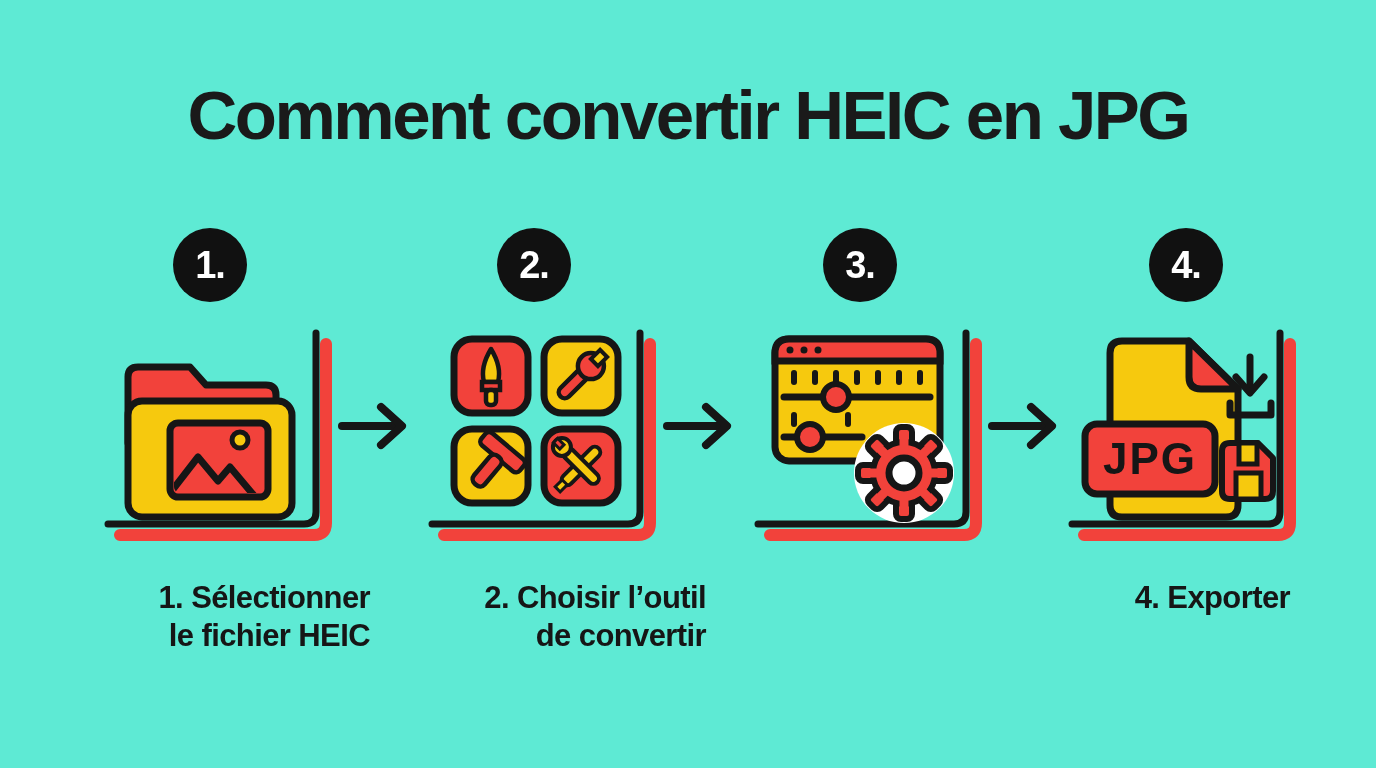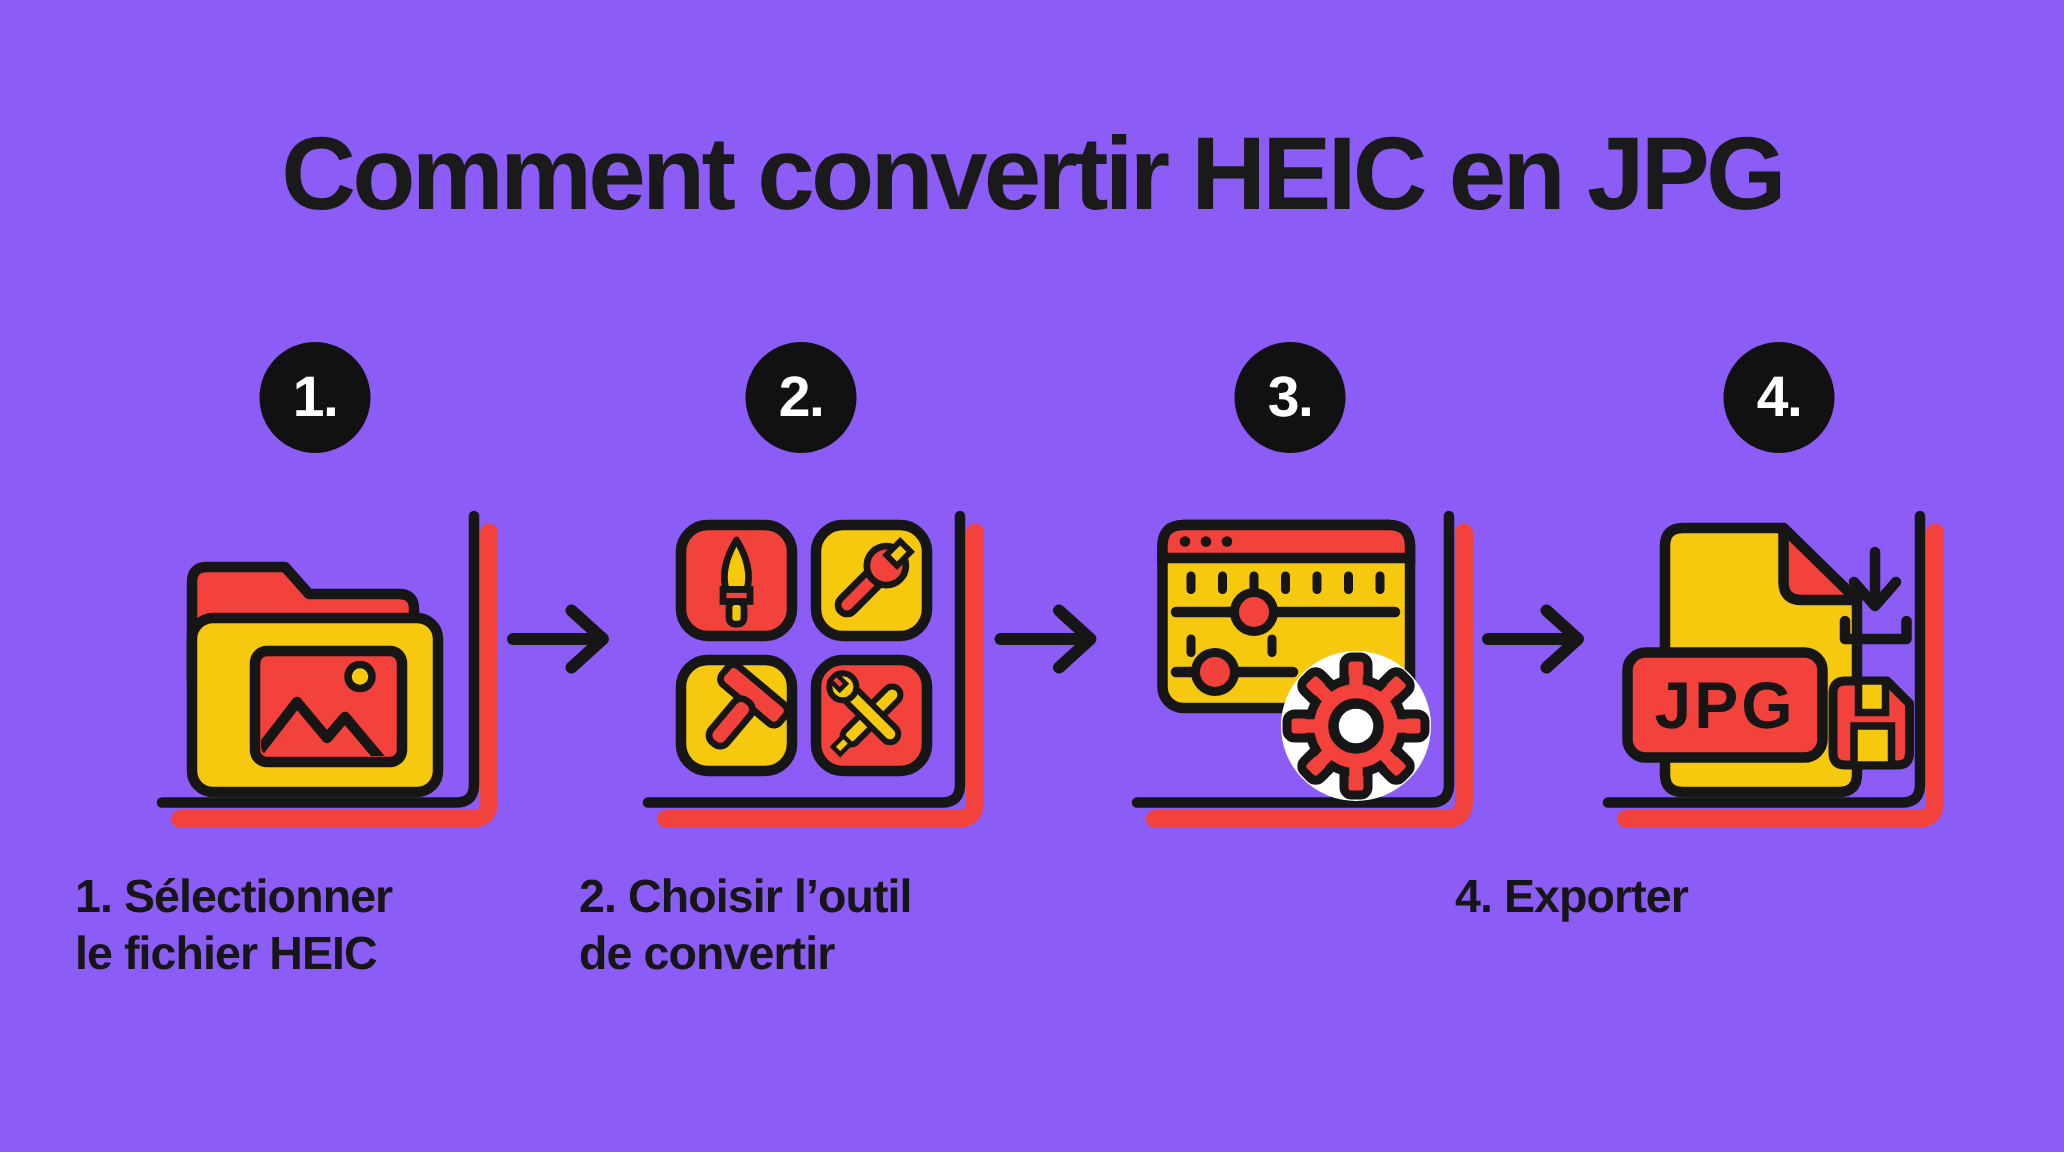--- a/index.html
+++ b/index.html
@@ -1,25 +1,25 @@
 <!DOCTYPE html>
 <html><head>
 <meta charset="utf-8">
 <style>
   html,body{margin:0;padding:0;background:#fff;}
-  .canvas{position:relative;width:1376px;height:768px;background:#8b5cf6;overflow:hidden;
+  .canvas{position:relative;width:1376px;height:768px;background:#5eead4;overflow:hidden;
           font-family:"Liberation Sans","DejaVu Sans",sans-serif;}
   .title{position:absolute;top:76px;left:0;width:100%;text-align:center;
          font-size:69px;font-weight:bold;color:#1a1a1a;letter-spacing:-2.5px;}
   .badge{position:absolute;top:228px;width:74px;height:74px;border-radius:50%;
          background:#111111;color:#ffffff;display:flex;align-items:center;justify-content:center;
          font-size:38px;font-weight:bold;letter-spacing:-1px;}
-  .icon{position:absolute;top:338px;width:240px;height:216px;text-align:right;}
+  .icon{position:absolute;top:327px;width:240px;height:216px;text-align:right;}
   .arrow{position:absolute;top:400px;width:72px;height:52px;}
-  .caption{position:absolute;top:579px;width:320px;text-align:left;
+  .caption{position:absolute;top:579px;width:320px;text-align:right;
            font-size:31px;line-height:38px;font-weight:bold;color:#161616;letter-spacing:-0.6px;}
 </style>
 </head>
 <body>
 
 <div class="canvas">
 
   <div class="title">Comment convertir HEIC en JPG</div>
 
   <div class="badge" style="left:173px">1.</div>

